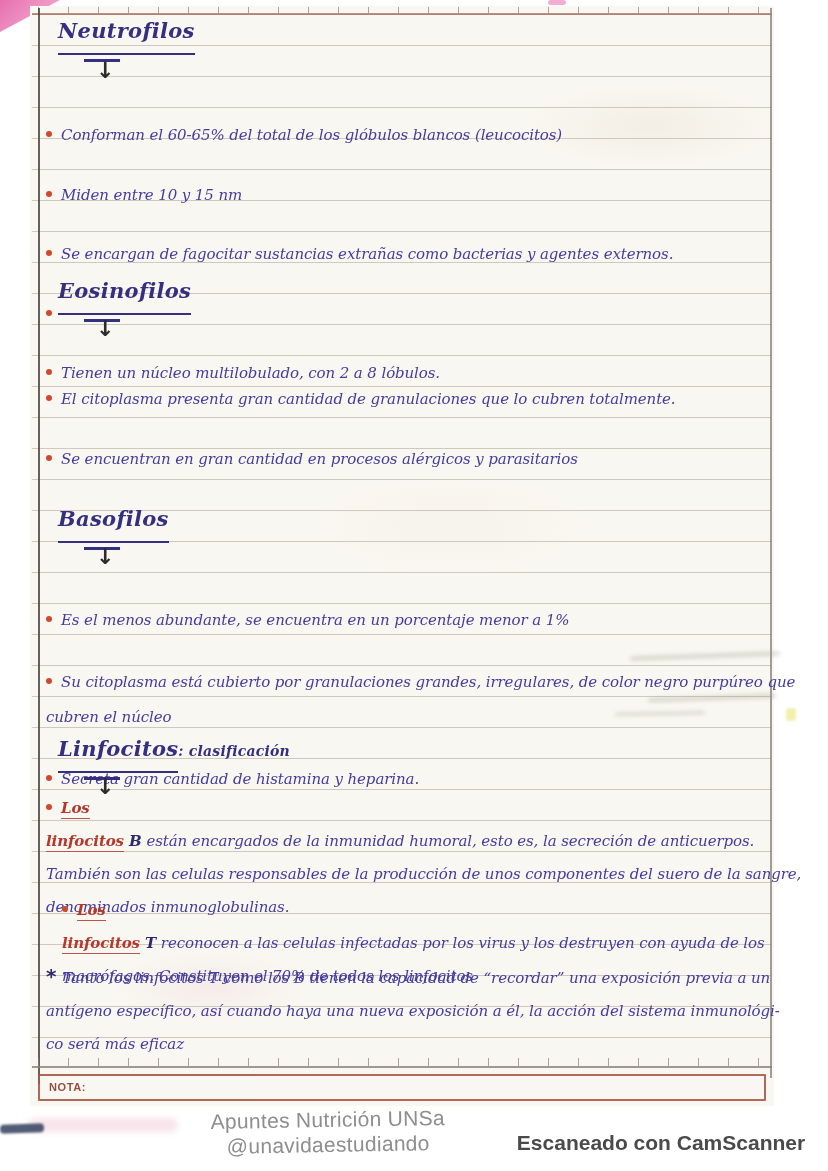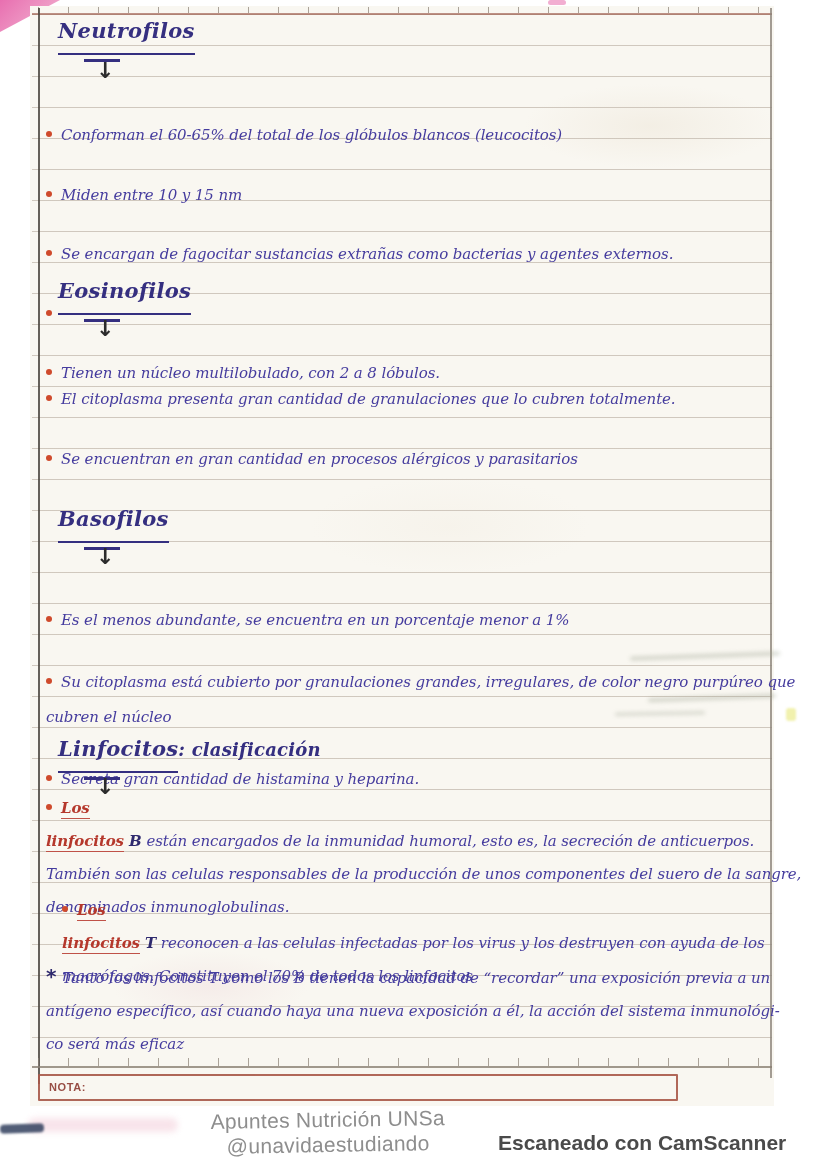--- a/index.html
+++ b/index.html
@@ -33,54 +33,54 @@
   .ticks-bottom{
     position:absolute;left:8px;top:1052px;width:732px;height:8px;
     background:repeating-linear-gradient(90deg,#8a7f73 0 1px,transparent 1px 30px);opacity:.7;
   }
   
   .sec{position:absolute;}
   .sec-title{
     display:inline-block;font-size:21px;font-weight:bold;font-style:italic;
     color:#352f80;border-bottom:2.5px solid #352f80;padding-bottom:10px;letter-spacing:.3px;
   }
-  .sec-title-suffix{font-size:18px;font-weight:bold;font-style:italic;color:#352f80;letter-spacing:.2px;}
+  .sec-title-suffix{font-size:14px;font-weight:bold;font-style:italic;color:#352f80;letter-spacing:.2px;}
   .title-dash{width:36px;height:2.5px;background:#352f80;margin:4px 0 0 26px;}
   .sec-arrow{position:absolute;font-size:22px;font-weight:bold;color:#2c2c2c;font-family:"DejaVu Sans",sans-serif;line-height:1;}
   .hand{font-style:italic;color:#453c9e;font-size:15px;letter-spacing:-.1px;}
   .bullets{position:absolute;line-height:32.5px;}
   .bullets.lh35{line-height:35px;}
   .bullet-line{white-space:pre;margin-top:27px;}
   .dot{
     display:inline-block;width:6px;height:6px;border-radius:50%;
     background:#cf4a2c;margin-right:9px;vertical-align:3px;
   }
   .para{position:absolute;line-height:33px;width:726px;}
   .para .txt{white-space:pre;}
   .lead{color:#b5382c;font-weight:bold;font-style:italic;border-bottom:1.5px solid #c05248;padding-bottom:1px;}
   .leadletter{color:#2f2a6e;font-weight:bold;font-style:italic;}
   .note-star{font-style:normal;font-size:20px;color:#2f2a6e;font-weight:bold;margin-right:6px;font-family:"DejaVu Sans",sans-serif;}
   
   .nota-box{
-    position:absolute;left:8px;top:1068px;width:640px;height:27px;
+    position:absolute;left:8px;top:1068px;width:728px;height:27px;
     border:2px solid #a85848;border-radius:1px;box-sizing:border-box;opacity:.9;
   }
   .nota-label{
     position:absolute;left:9px;top:5px;font-family:"Liberation Sans",sans-serif;
     font-size:11px;font-weight:bold;color:#8d3b32;letter-spacing:.6px;
   }
   
   .watermark{
     position:absolute;left:168px;top:1108px;width:320px;text-align:center;
     font-family:"Liberation Sans",sans-serif;color:#8e8e8e;transform:rotate(-1deg);
   }
   .wm1{font-size:21px;letter-spacing:.3px;}
   .wm2{font-size:21px;letter-spacing:.3px;margin-top:1px;}
   .scanner{
-    position:absolute;left:498px;top:1131px;width:326px;text-align:left;
+    position:absolute;left:498px;top:1131px;width:326px;text-align:center;
     font-family:"Liberation Sans",sans-serif;font-size:21px;font-weight:600;color:#4a4a4a;
   }
   
   .corner-pink{
     position:absolute;left:0;top:0;width:60px;height:32px;
     background:linear-gradient(135deg,#e86fb0,#f3b8d4);
     clip-path:polygon(0 0,100% 0,0 100%);
   }
   .top-pink-dot{position:absolute;left:548px;top:0;width:18px;height:5px;border-radius:3px;background:#ef9ac6;opacity:.8;}
   .smudge-pink{position:absolute;left:28px;top:1118px;width:150px;height:14px;border-radius:8px;background:#e9a6bb;filter:blur(3px);opacity:.3;}

